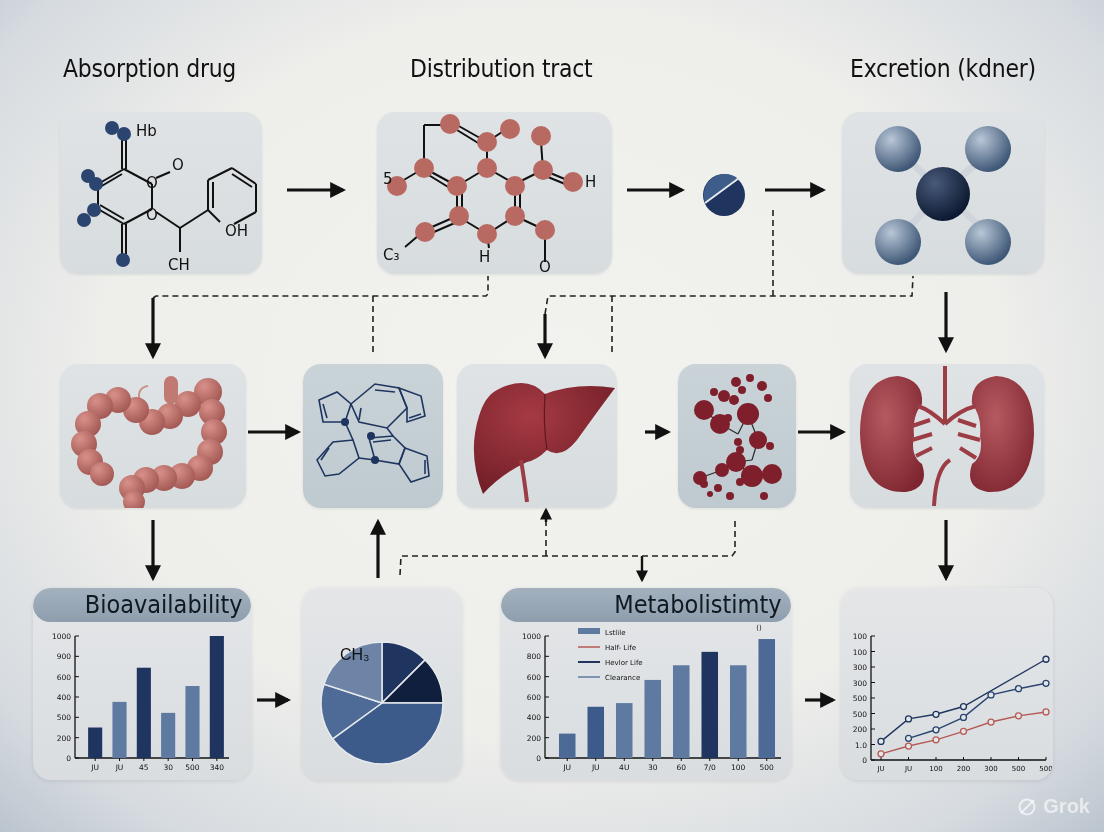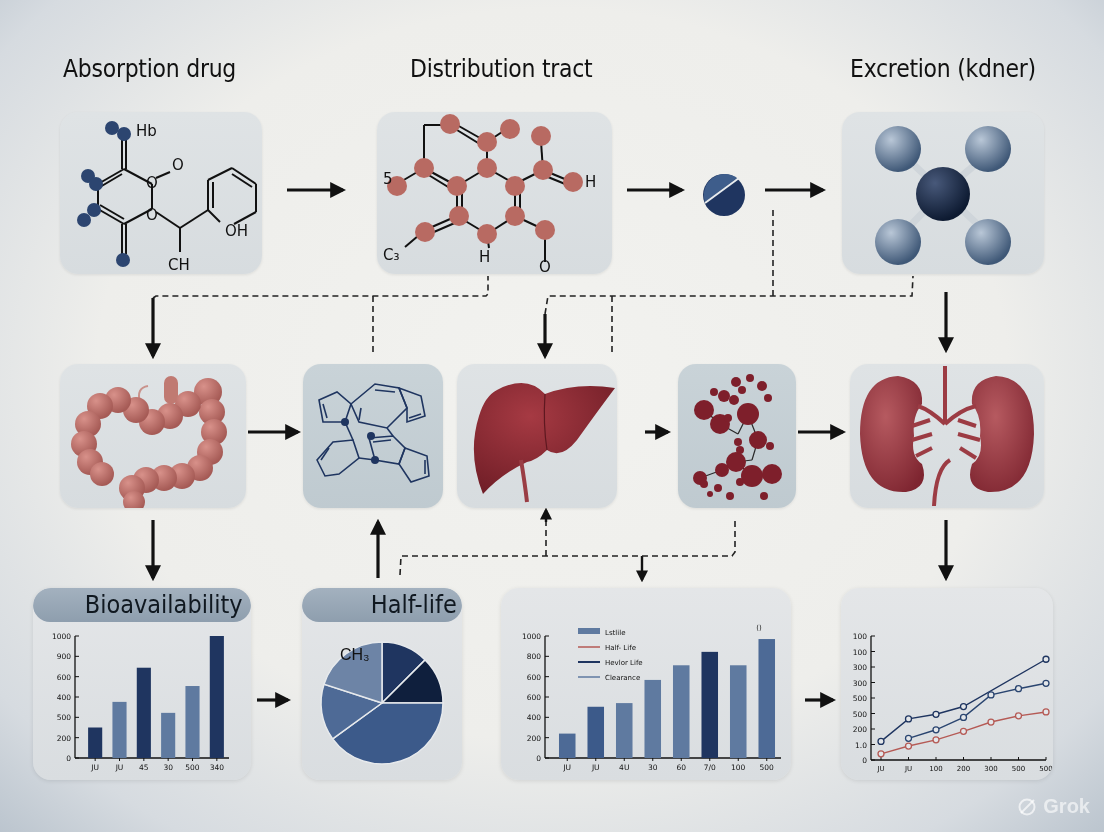--- a/index.html
+++ b/index.html
@@ -409,32 +409,32 @@
       <rect x="152.4433333333333" y="98.02000000000001" width="14.113333333333332" height="71.97999999999999" fill="#5f7aa0"></rect>
       <line x1="159.49999999999997" y1="170" x2="159.49999999999997" y2="173" stroke="#111"></line>
       <text x="159.49999999999997" y="182" font-size="7.5" text-anchor="middle" fill="#111" font-family="DejaVu Sans, sans-serif">500</text>
       <rect x="176.77666666666664" y="48" width="14.113333333333332" height="122" fill="#1f3560"></rect>
       <line x1="183.83333333333331" y1="170" x2="183.83333333333331" y2="173" stroke="#111"></line>
       <text x="183.83333333333331" y="182" font-size="7.5" text-anchor="middle" fill="#111" font-family="DejaVu Sans, sans-serif">340</text>
     </svg>
 </div>
 
 <div class="card" style="left:302px; top:588px; width:160px; height:192px;">
-  <div class="pill"><span>Half-life</span></div>
   <svg id="chart-pie" width="160" height="192">
       <path d="M80,115 L80,54 A61,61 0 0 1 123.1335136523794,71.86648634762061 Z" fill="#1f3560" stroke="#e6e9ec" stroke-width="1.5"></path>
       <path d="M80,115 L123.1335136523794,71.86648634762061 A61,61 0 0 1 141,115 Z" fill="#0f1f3d" stroke="#e6e9ec" stroke-width="1.5"></path>
       <path d="M80,115 L141,115 A61,61 0 0 1 30.649963343128213,150.85490038984088 Z" fill="#3c5a8a" stroke="#e6e9ec" stroke-width="1.5"></path>
       <path d="M80,115 L30.649963343128213,150.85490038984088 A61,61 0 0 1 21.985552505995628,96.14996334312822 Z" fill="#4e6a96" stroke="#e6e9ec" stroke-width="1.5"></path>
       <path d="M80,115 L21.985552505995628,96.14996334312822 A61,61 0 0 1 79.99999999999999,54 Z" fill="#6d84a6" stroke="#e6e9ec" stroke-width="1.5"></path>
     </svg>
   <div class="abs" style="left:38px; top:58px; font-size:16px; color:#111;">CH₃</div>
 </div>
 
 <div class="card" style="left:501px; top:588px; width:290px; height:192px;">
+  <div class="pill"><span>Metabolistimty</span></div>
   <svg id="chart-meta" width="290" height="192">
       <line x1="44" y1="170" x2="44" y2="48" stroke="#111" stroke-width="1.3"></line>
       <line x1="44" y1="170" x2="280" y2="170" stroke="#111" stroke-width="1.3"></line>
       <line x1="44" y1="170" x2="48" y2="170" stroke="#111" stroke-width="1"></line>
       <text x="40" y="173" font-size="7.5" text-anchor="end" fill="#111" font-family="DejaVu Sans, sans-serif">0</text>
       <line x1="44" y1="149.66666666666666" x2="48" y2="149.66666666666666" stroke="#111" stroke-width="1"></line>
       <text x="40" y="152.66666666666666" font-size="7.5" text-anchor="end" fill="#111" font-family="DejaVu Sans, sans-serif">200</text>
       <line x1="44" y1="129.33333333333334" x2="48" y2="129.33333333333334" stroke="#111" stroke-width="1"></line>
       <text x="40" y="132.33333333333334" font-size="7.5" text-anchor="end" fill="#111" font-family="DejaVu Sans, sans-serif">400</text>
       <line x1="44" y1="109" x2="48" y2="109" stroke="#111" stroke-width="1"></line>

